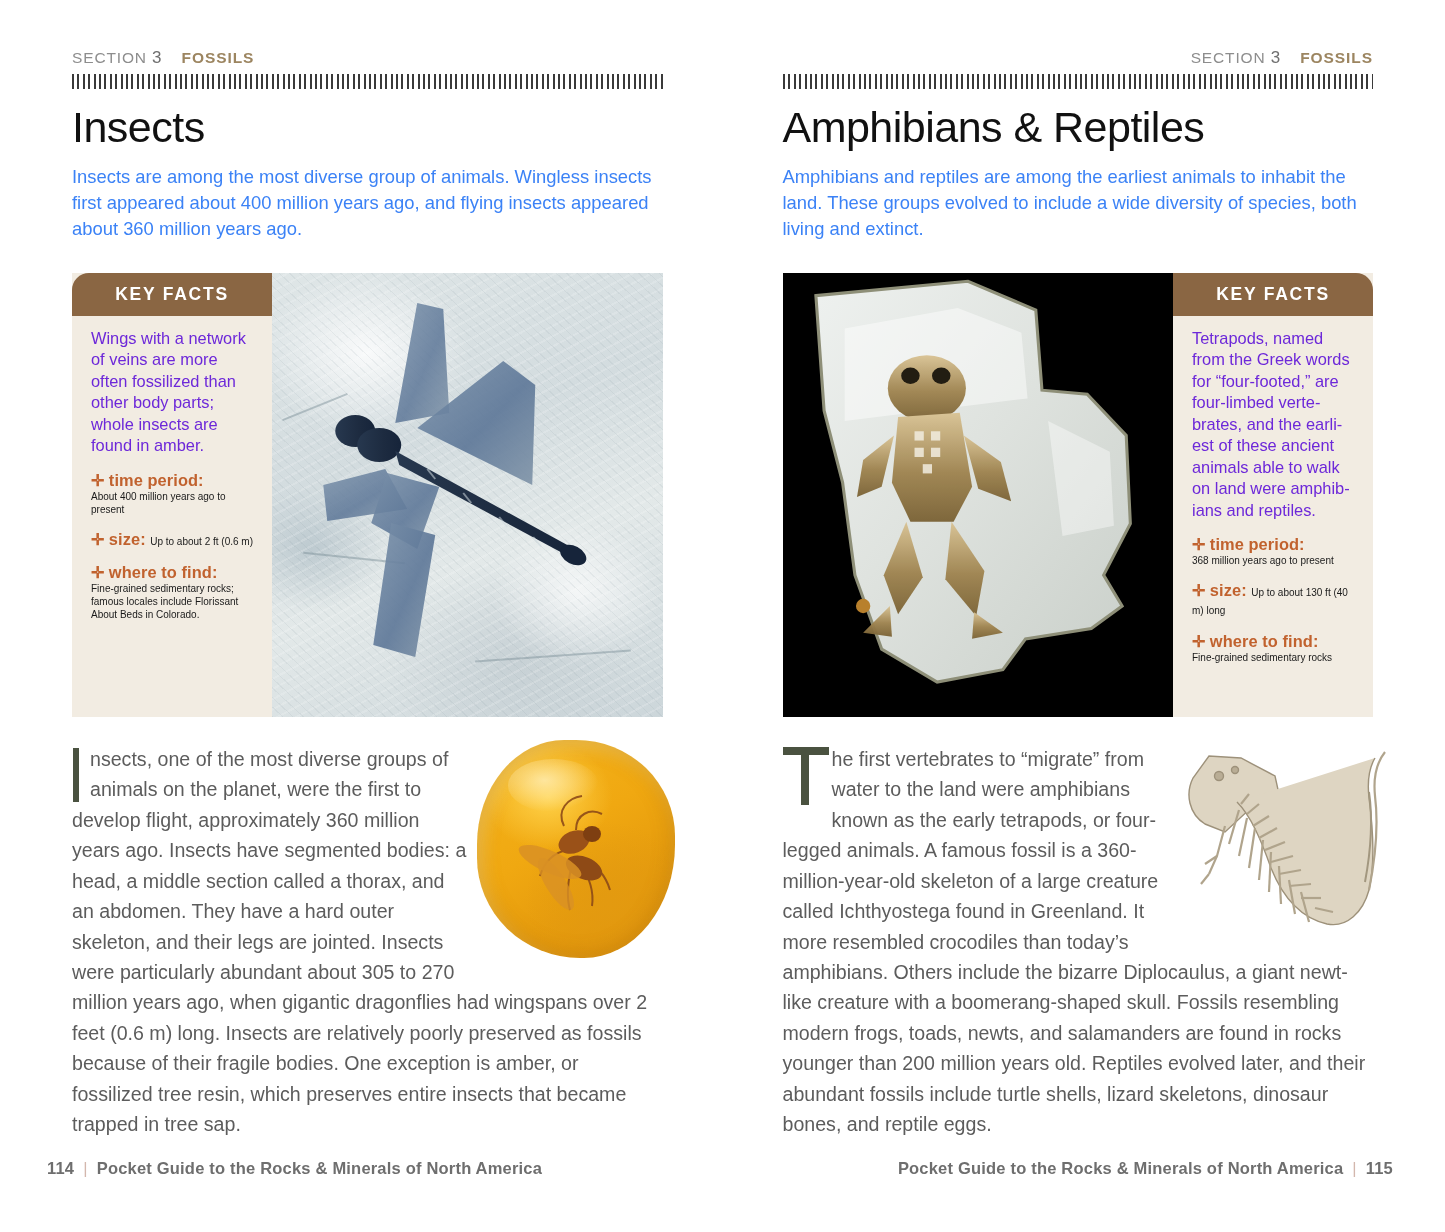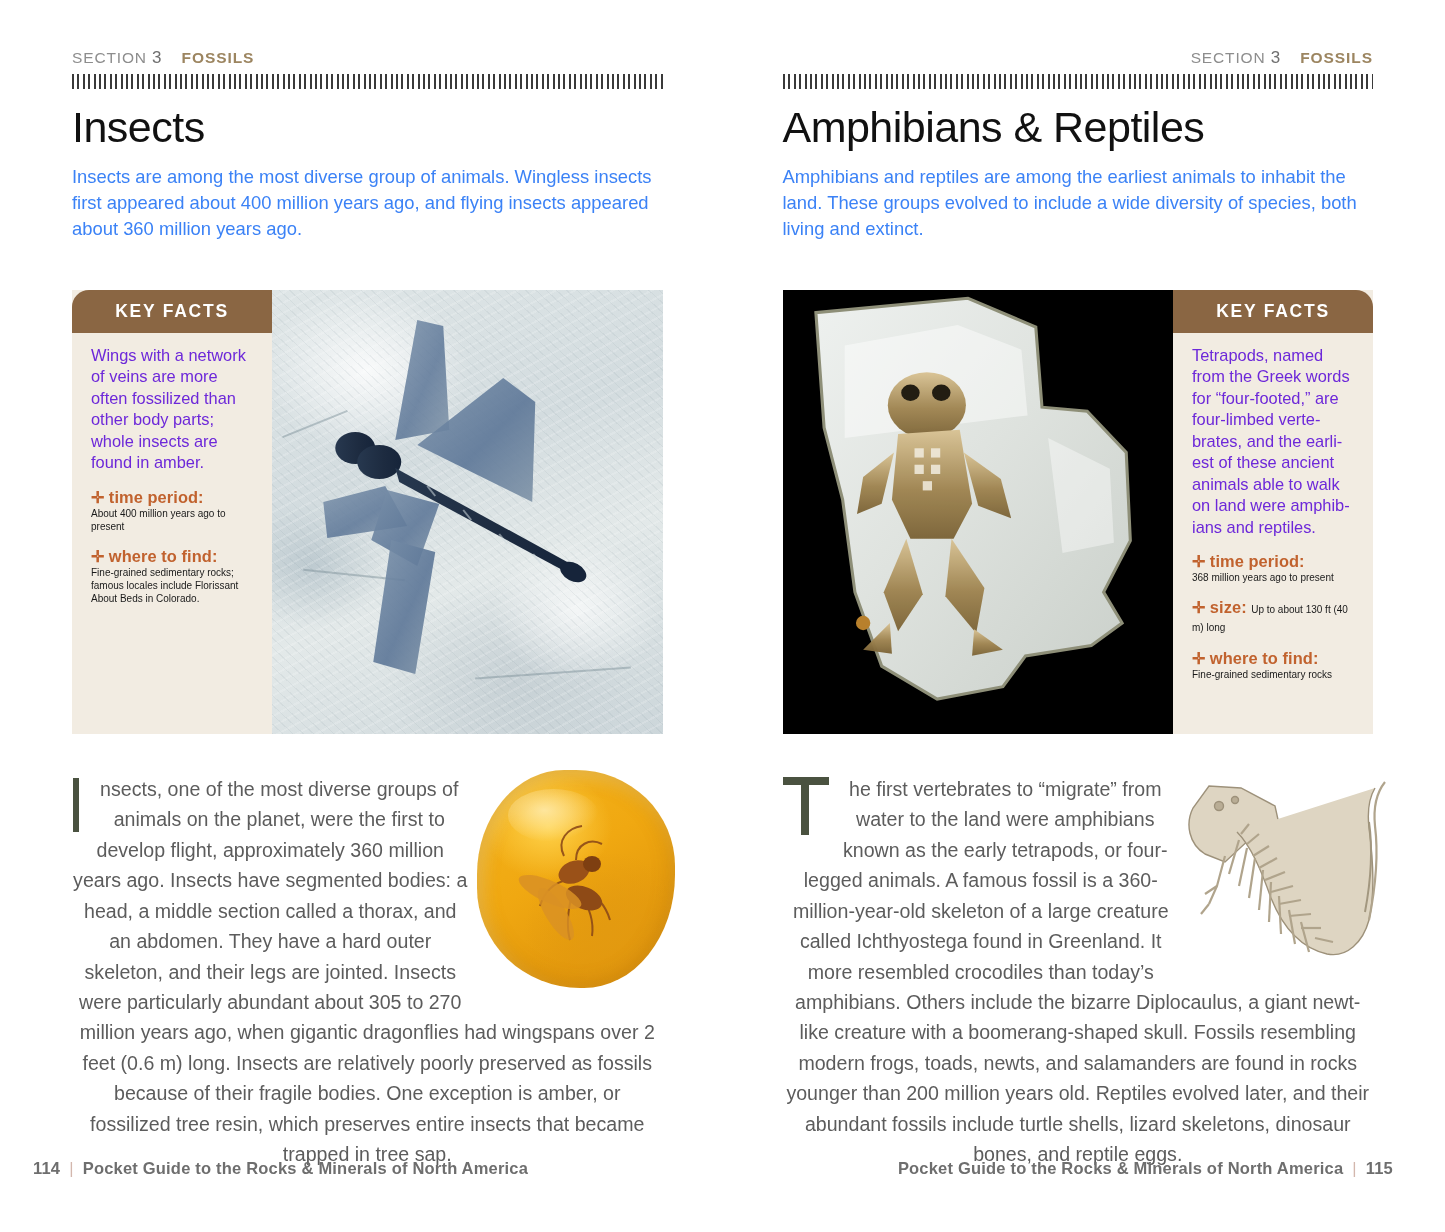--- a/index.html
+++ b/index.html
@@ -38,21 +38,21 @@
     font-size:43px;font-weight:normal;color:#111111;
     margin:17px 0 0 0;letter-spacing:-0.012em;line-height:1;
   }
   p.dek{
     font-size:18.4px;line-height:1.41;color:#3b82f6;
     margin:15px 0 0 0;letter-spacing:0;
   }
 
   
   .featurerow{
-    display:flex;margin-top:48px;height:444px;
+    display:flex;margin-top:31px;height:444px;
   }
   .featurerow.reverse{flex-direction:row-reverse;}
 
   .kf{
     width:200px;flex:0 0 200px;
     background:#f2ece2;
     display:flex;flex-direction:column;
   }
   .kf-head{
     background:#8a6643;
@@ -94,24 +94,23 @@
       repeating-linear-gradient(43deg, rgba(120,140,150,.10) 0px, rgba(120,140,150,.10) 1px, rgba(0,0,0,0) 1px, rgba(0,0,0,0) 7px),
       repeating-linear-gradient(-28deg, rgba(255,255,255,.16) 0px, rgba(255,255,255,.16) 2px, rgba(0,0,0,0) 2px, rgba(0,0,0,0) 9px);
   }
   .photo-dragonfly .crack{position:absolute;background:rgba(120,139,149,.45);}
 
   
   .photo-frog{background:#000000;}
 
   
   .bodytext{
-    margin-top:40px;
+    margin-top:27px;
     font-size:19.6px;line-height:1.555;color:#5c5c5c;
     letter-spacing:0;
-    text-align:center;
   }
   .dropcap-i{
     display:block;float:left;
     width:6px;height:54px;background:#4a5240;
     margin:4px 11px 0 1px;
   }
   .dropcap-t{
     display:block;float:left;
     position:relative;width:46px;height:58px;margin:3px 3px 0 0;
   }
@@ -147,21 +146,21 @@
 
   
   .skel-wrap{width:218px;height:208px;margin:-12px -24px 0 10px;}
 
   
   .footer{
     position:absolute;bottom:54px;
     font-size:16.5px;font-weight:bold;color:#6e6e6e;letter-spacing:.012em;
     white-space:nowrap;
   }
-  .footer-left{left:33px;}
+  .footer-left{left:47px;}
   .footer-right{right:52px;}
   .footer .pagenum{color:#6e6e6e;}
   .footer .sep{color:#d3b7ad;font-weight:normal;padding:0 9px;}
 </style>
 </head>
 <body>
 
 <div class="spread">
 
   <div class="page page-left">
@@ -183,20 +182,25 @@
         <div class="kf-head">KEY FACTS</div>
         <div class="kf-body">
           <p class="kf-intro">Wings with a network of veins are more often fossilized than other body parts; whole insects are found in amber.</p>
 
           <div class="kf-item">
             <div><span class="kf-plus">✛</span>
             <span class="kf-label">time period:</span></div>
             <div class="kf-val">About 400 million years ago to present</div>
           </div>
 
+          <div class="kf-item">
+            <span class="kf-plus">✛</span>
+            <span class="kf-label">size:</span>
+            <span class="kf-val inline">Up to about 2 ft (0.6 m)</span>
+          </div>
 
           <div class="kf-item">
             <div><span class="kf-plus">✛</span>
             <span class="kf-label">where to find:</span></div>
             <div class="kf-val">Fine-grained sedimentary rocks; famous locales include Florissant About Beds in Colorado.</div>
           </div>
         </div>
       </div>
 
       <div class="photo photo-dragonfly">

